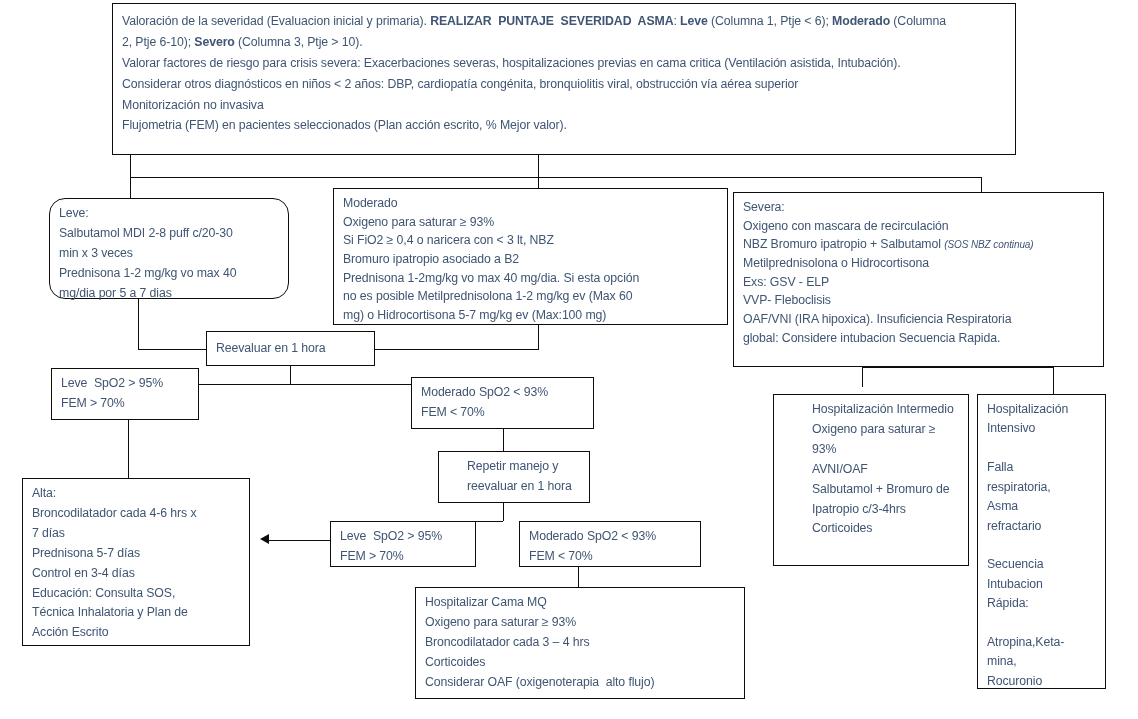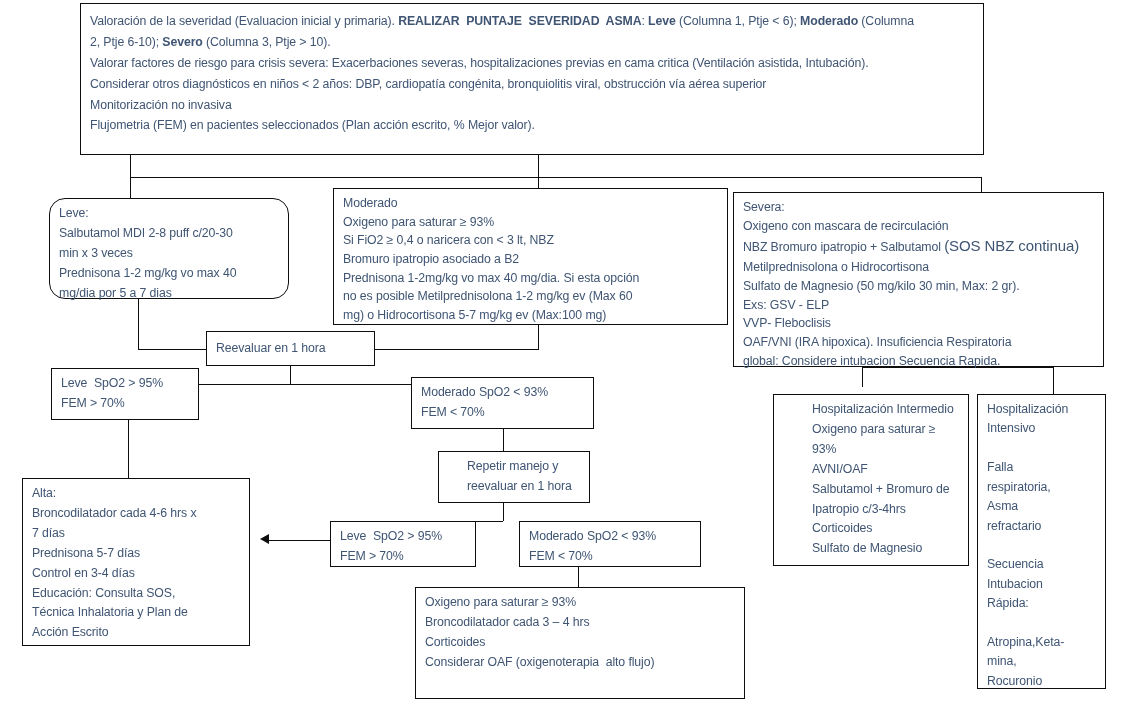--- a/index.html
+++ b/index.html
@@ -27,23 +27,23 @@
     line-height: 1.62;
     padding: 5px 8px 4px 9px;
     z-index: 5;
     letter-spacing: -0.1px;
   }
   .box p {
     margin: 0;
     white-space: pre-wrap;
   }
   .box.tight { line-height: 1.52; }
-  .box.vloose { line-height: 1.70; }
+  .box.vloose { line-height: 1.70; margin-left: 32px; }
   .b { font-weight: bold; }
-  .small { font-size: 15px; }
+  .small { font-size: 10px; font-style: italic; }
   .line {
     position: absolute;
     background: #0d0d0d;
     z-index: 1;
   }
   .hline { height: 1.3px; }
   .vline { width: 1.3px; }
   .arrow-head {
     position: absolute;
     width: 0; height: 0;
@@ -115,21 +115,20 @@
       <p>Prednisona 1-2mg/kg vo max 40 mg/dia. Si esta opción</p>
       <p>no es posible Metilprednisolona 1-2 mg/kg ev (Max 60</p>
       <p>mg) o Hidrocortisona 5-7 mg/kg ev (Max:100 mg)</p>
     </div>
 
   <div class="box tight" id="severa" style="left:733px; top:192px; width:371px; height:175px;">
       <p><span>Severa:</span></p>
       <p><span>Oxigeno con mascara de recirculación</span></p>
       <p><span>NBZ Bromuro ipatropio + Salbutamol </span><span class="small">(SOS NBZ continua)</span></p>
       <p><span>Metilprednisolona o Hidrocortisona</span></p>
-      <p><span>Sulfato de Magnesio (50 mg/kilo 30 min, Max: 2 gr).</span></p>
       <p><span>Exs: GSV - ELP</span></p>
       <p><span>VVP- Fleboclisis</span></p>
       <p><span>OAF/VNI (IRA hipoxica). Insuficiencia Respiratoria</span></p>
       <p><span>global: Considere intubacion Secuencia Rapida.</span></p>
     </div>
 
   <div class="box" id="reevaluar1" style="left:206px; top:331px; width:169px; height:35px; padding-top:7px;">
       <p>Reevaluar en 1 hora</p>
     </div>
 
@@ -163,34 +162,34 @@
       <p>Broncodilatador cada 4-6 hrs x</p>
       <p>7 días</p>
       <p>Prednisona 5-7 días</p>
       <p>Control en 3-4 días</p>
       <p>Educación: Consulta SOS,</p>
       <p>Técnica Inhalatoria y Plan de</p>
       <p>Acción Escrito</p>
     </div>
 
   <div class="box" id="hospitalizar_mq" style="left:415px; top:587px; width:330px; height:112px;">
+      <p>Hospitalizar Cama MQ</p>
       <p>Oxigeno para saturar ≥ 93%</p>
       <p>Broncodilatador cada 3 – 4 hrs</p>
       <p>Corticoides</p>
       <p>Considerar OAF (oxigenoterapia  alto flujo)</p>
     </div>
 
   <div class="box" id="intermedio" style="left:773px; top:394px; width:196px; height:172px;padding-left:38px;">
       <p>Hospitalización Intermedio</p>
       <p>Oxigeno para saturar ≥ 93%</p>
       <p>AVNI/OAF</p>
       <p>Salbutamol + Bromuro de</p>
       <p>Ipatropio c/3-4hrs</p>
       <p>Corticoides</p>
-      <p>Sulfato de Magnesio</p>
     </div>
 
   <div class="box tight" id="intensivo" style="left:977px; top:394px; width:129px; height:295px; line-height:1.58;">
       <p>Hospitalización</p>
       <p>Intensivo</p>
       <p>&nbsp;</p>
       <p>Falla</p>
       <p>respiratoria,</p>
       <p>Asma</p>
       <p>refractario</p>

